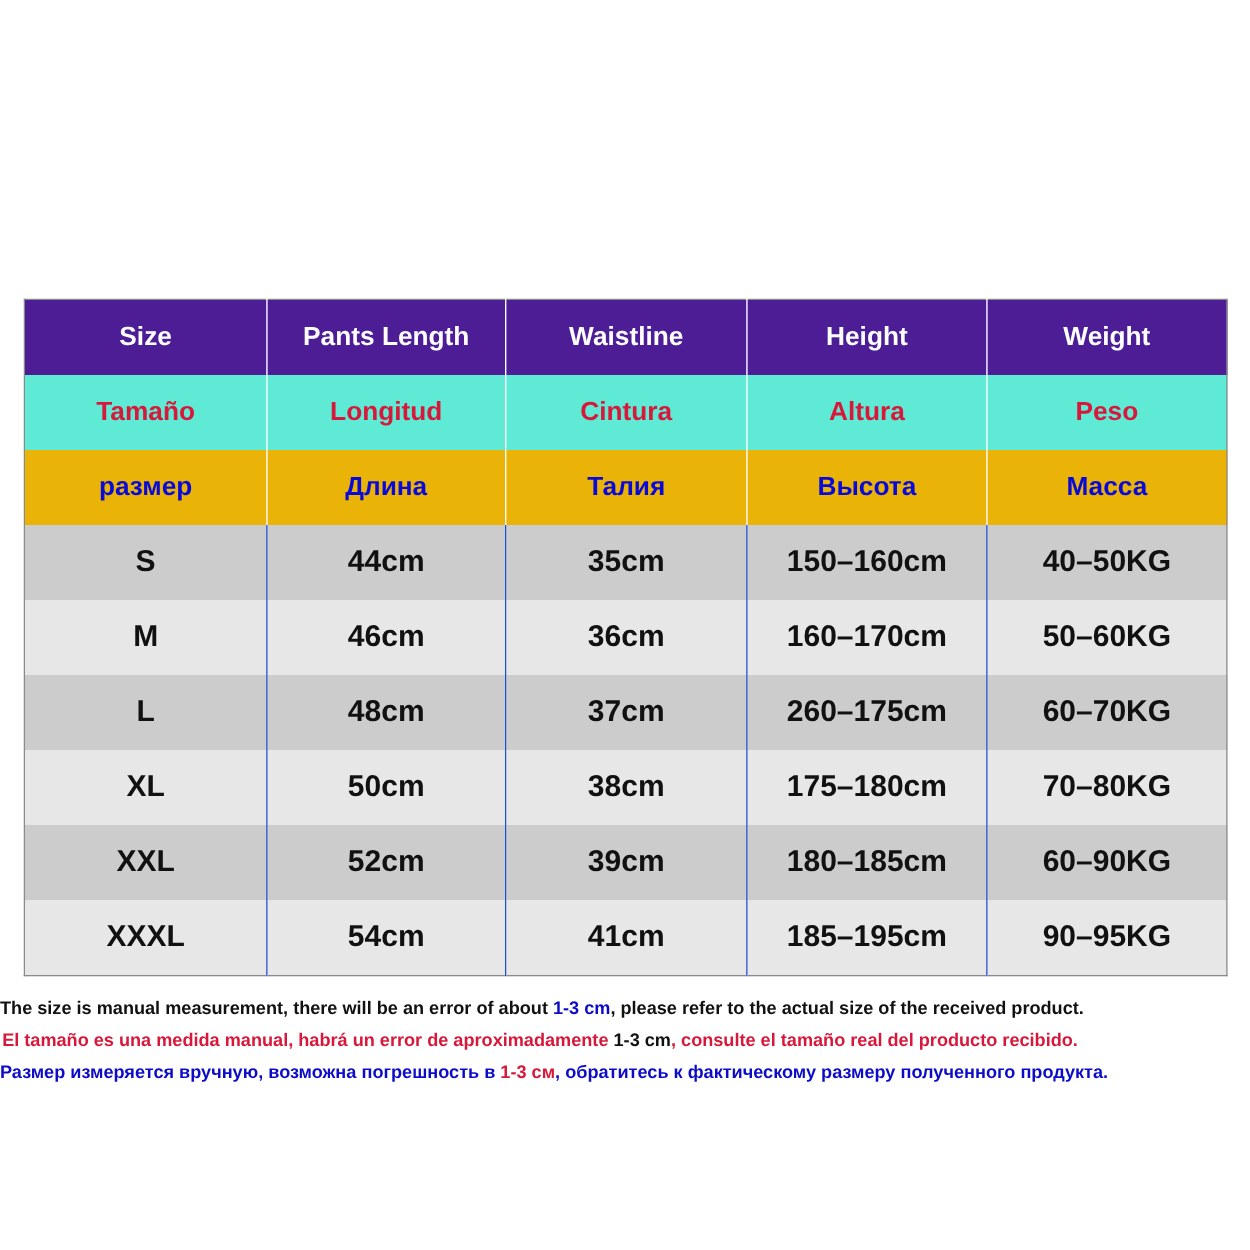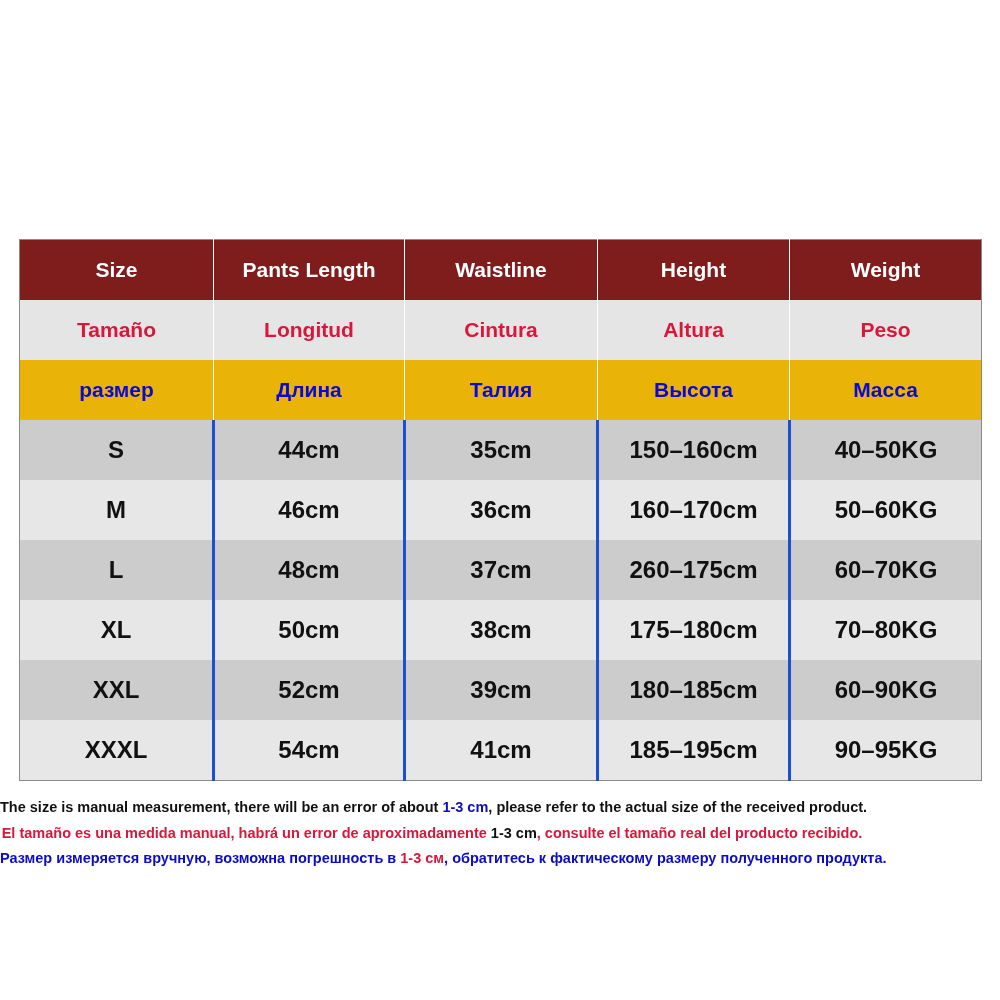--- a/index.html
+++ b/index.html
@@ -13,26 +13,26 @@
     border: 1px solid #8a8a8a;
   }
   .size-table col.c1 { width: 194px; }
   .size-table col.c2 { width: 191px; }
   .size-table col.c3 { width: 193px; }
   .size-table col.c4 { width: 192px; }
   .size-table col.c5 { width: 192px; }
   .size-table td {
     height: 60px; padding: 0; text-align: center; vertical-align: middle;
     font-weight: bold; font-size: 24px; color: #111111;
-    border-left: 3px solid #1d4ed8;
+    border-left: 1px solid #1d4ed8;
   }
   .size-table td:first-child { border-left: none; }
-  .row-en td { background: #7f1d1d; color: #ffffff; font-size: 21px; border-left: 1px solid #ffffff; }
+  .row-en td { background: #4c1d95; color: #ffffff; font-size: 21px; border-left: 1px solid #ffffff; }
   .row-en td:first-child { border-left: none; }
-  .row-es td { background: #e5e5e5; color: #d8183a; font-size: 21px; border-left: 1px solid #ffffff; }
+  .row-es td { background: #5eead4; color: #d8183a; font-size: 21px; border-left: 1px solid #ffffff; }
   .row-es td:first-child { border-left: none; }
   .row-ru td { background: #eab308; color: #0a0ad8; font-size: 21px; border-left: 1px solid #ffffff; }
   .row-ru td:first-child { border-left: none; }
   .row-data.odd td { background: #cccccc; }
   .row-data.even td { background: #e7e7e7; }
   .notes {
     position: absolute; left: 0; top: 795px; width: 864px; text-align: center;
     font-weight: bold; font-size: 14.5px; line-height: 25.5px;
   }
   .note-line { display: block; white-space: nowrap; }

